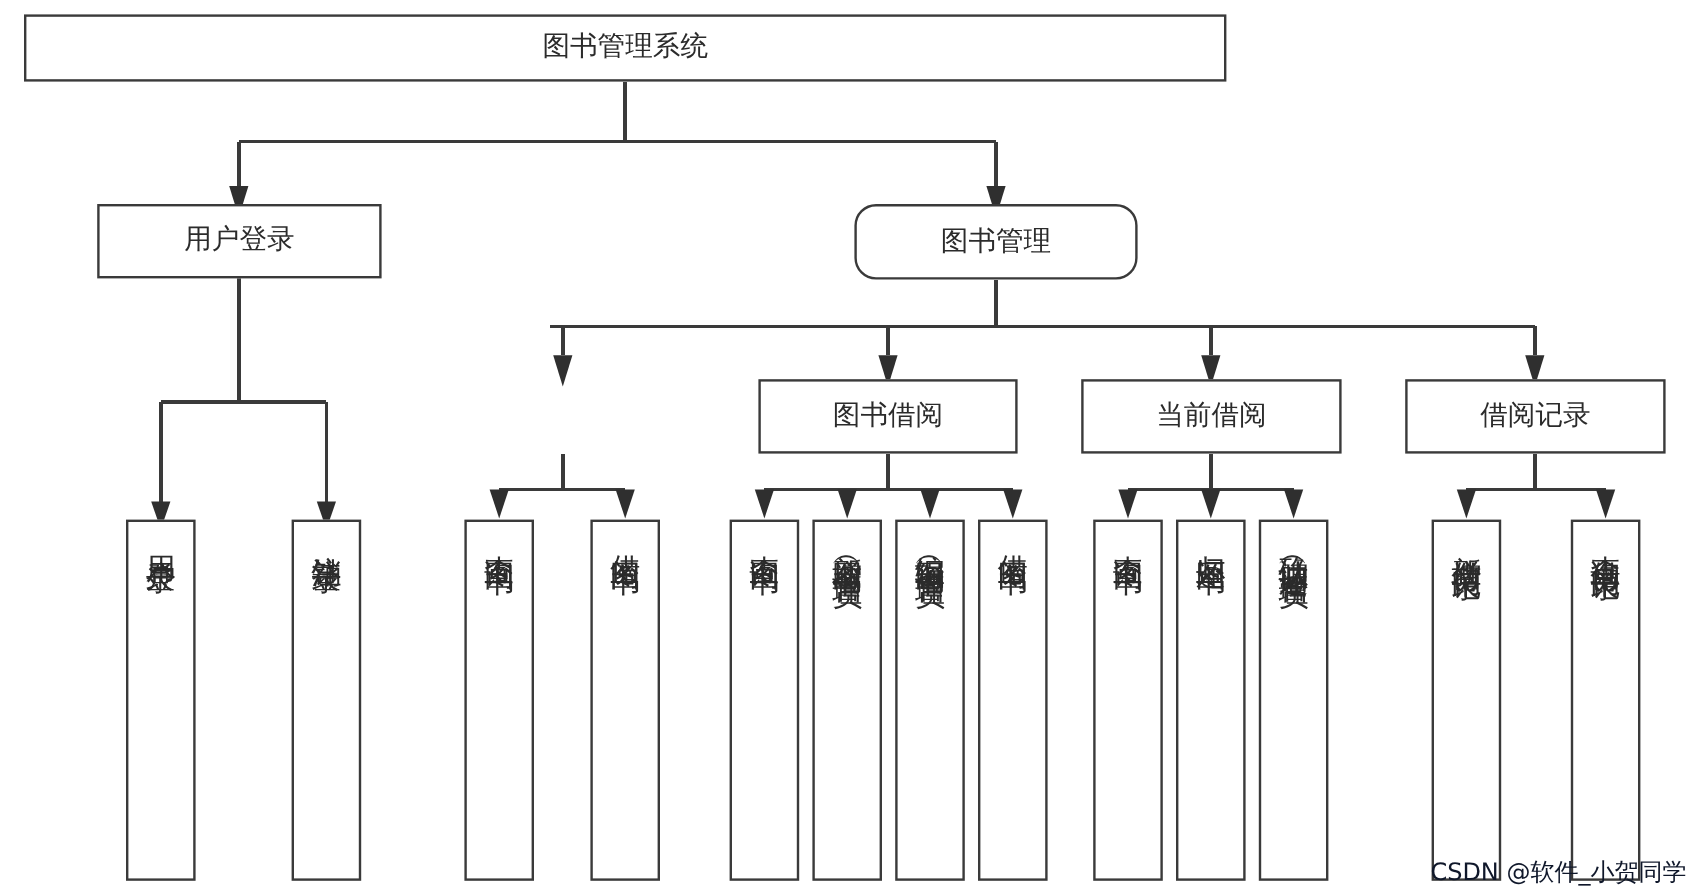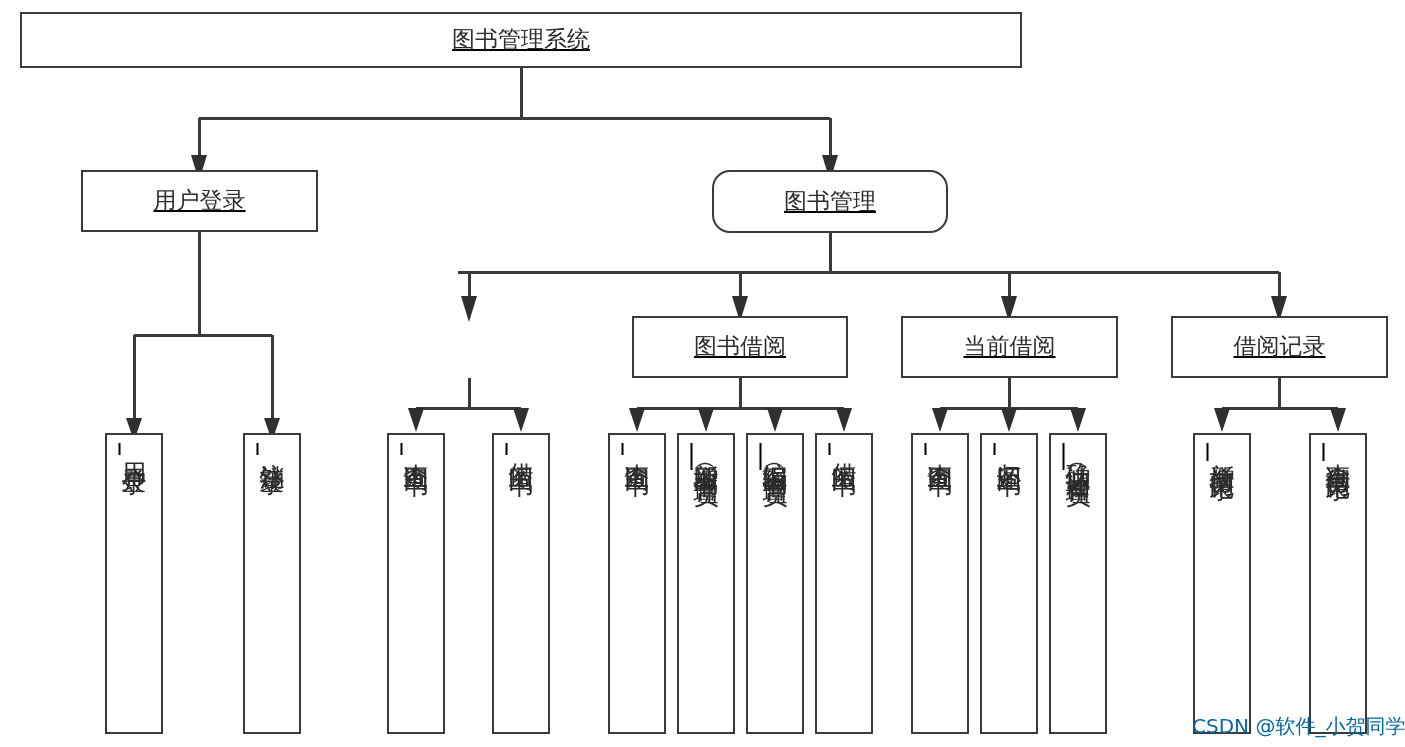--- a/index.html
+++ b/index.html
@@ -13,21 +13,20 @@
 
   .node{
     position:absolute;
     box-sizing:border-box;
     background:#ffffff;
     border:2.5px solid #3a3a3a;
     display:flex;
     align-items:center;
     justify-content:center;
     overflow:hidden;
-    text-decoration:underline;
   }
   .node .label{
     color:#2b2b2b;
     line-height:1.12;
     text-align:center;
     white-space:pre;
     letter-spacing:0px;
   }
   
   .node.horiz .label{
@@ -45,21 +44,21 @@
     writing-mode:vertical-rl;
     text-orientation:upright;
     font-size:25px;
     line-height:1;
     letter-spacing:3px;
     text-align:start;
   }
 
   .watermark{
     position:absolute;
-    color:#0369a1;
+    color:#0f172a;
     font-size:20px;
     white-space:nowrap;
     user-select:none;
     pointer-events:none;
   }
 </style>
 </head>
 <body>
 
 <div id="diagram-root">

